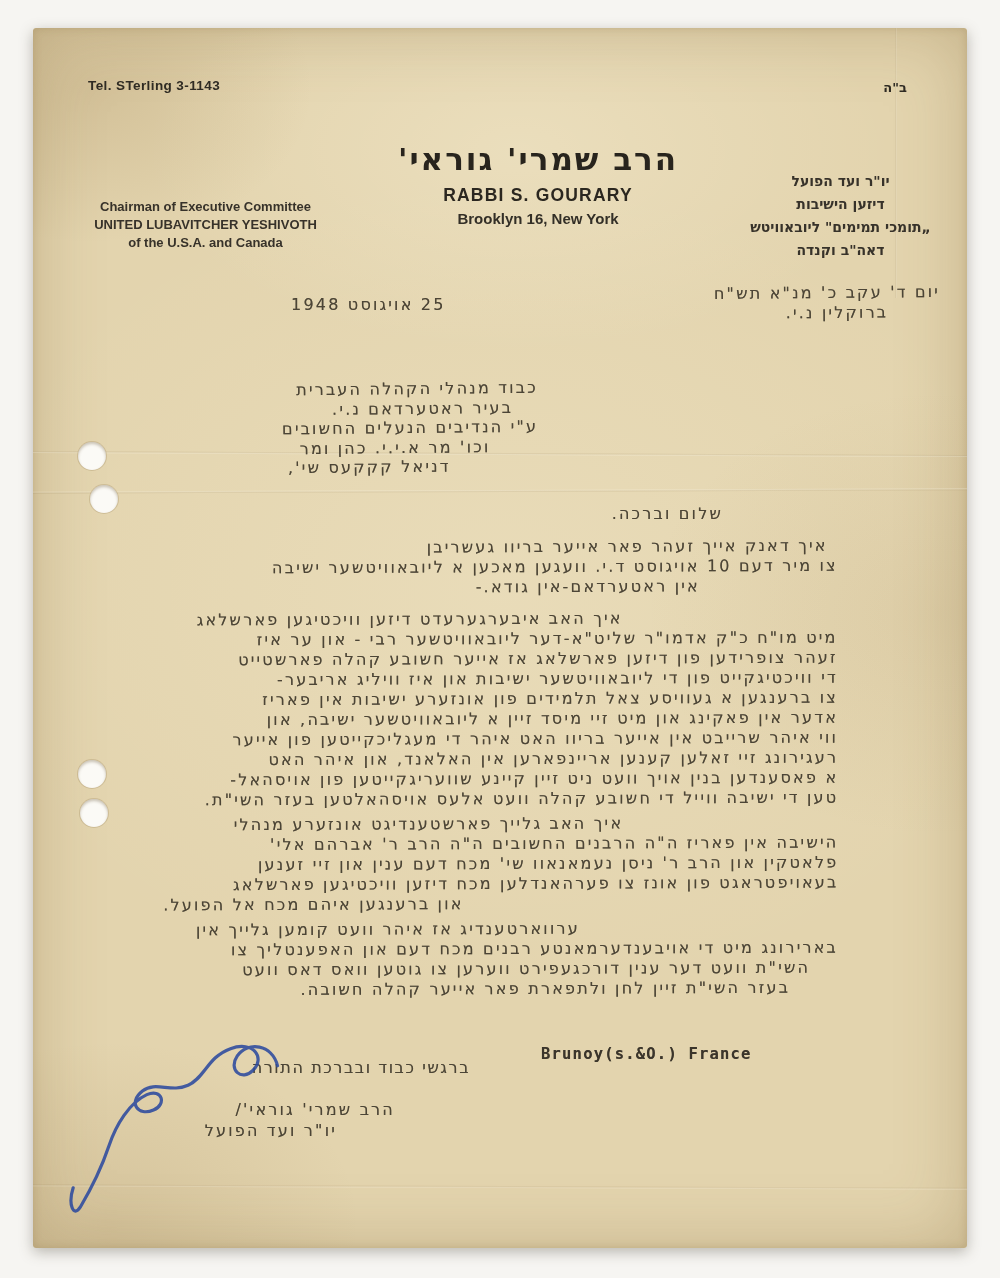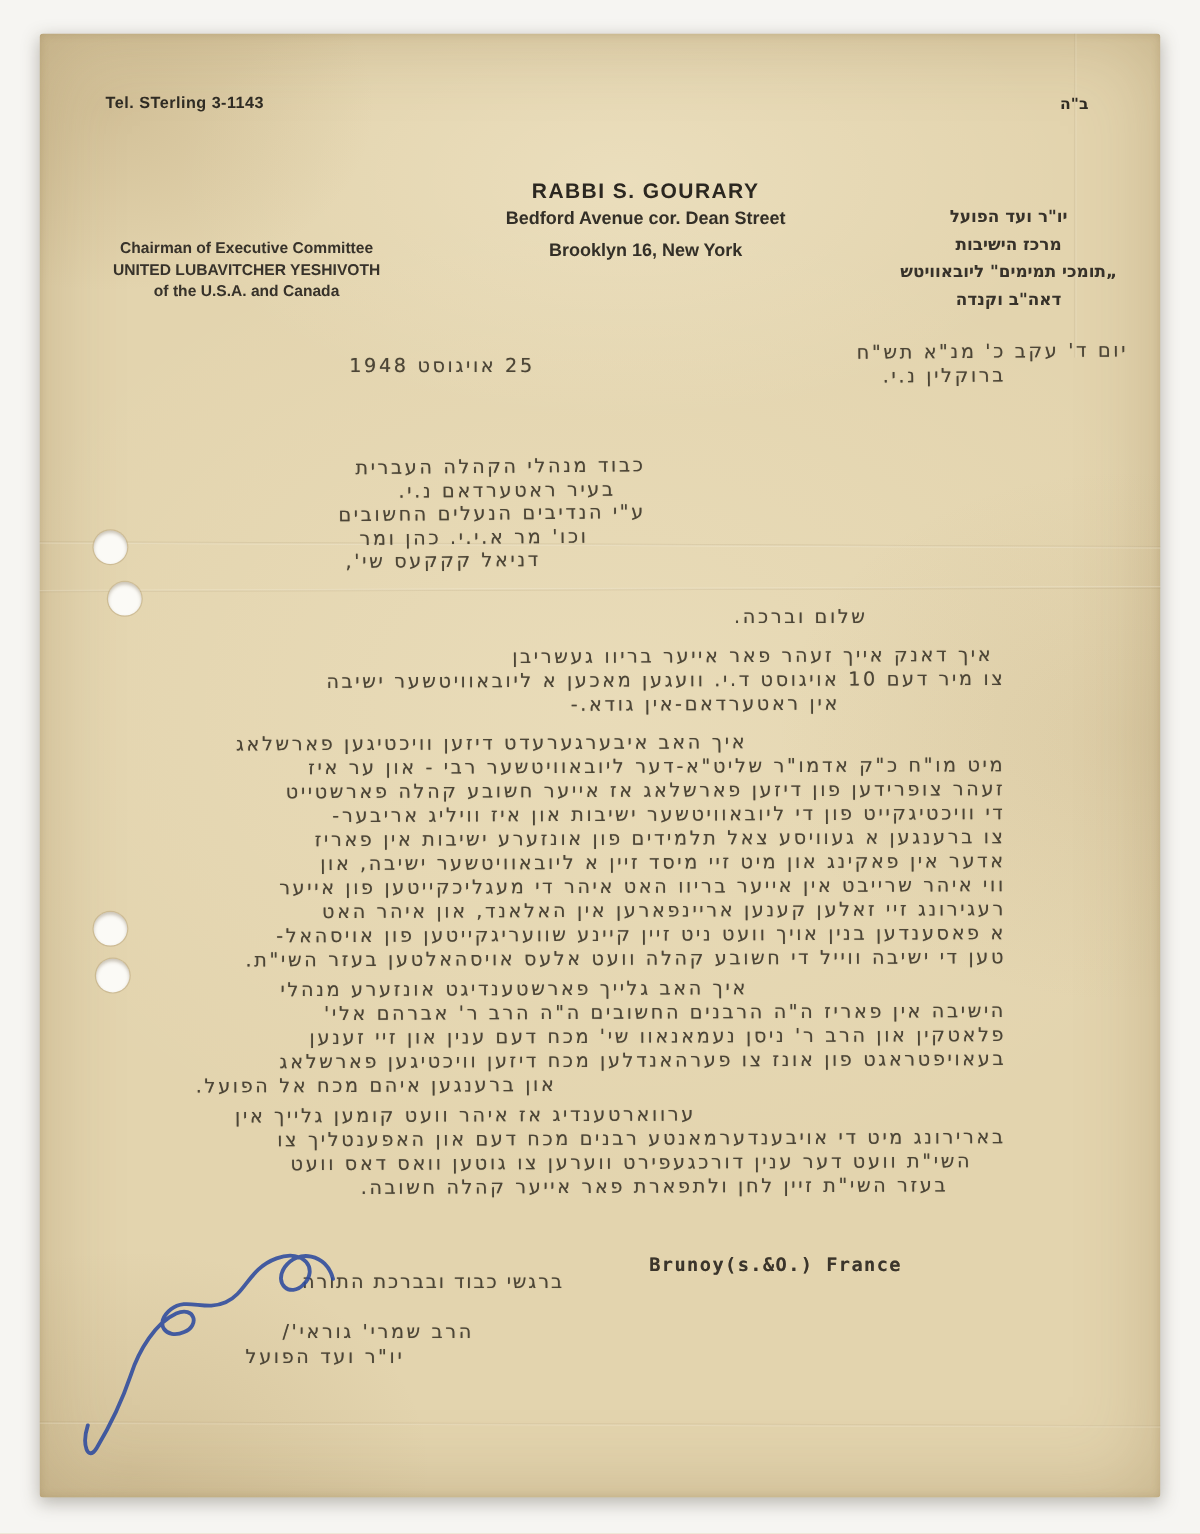--- a/index.html
+++ b/index.html
@@ -53,21 +53,21 @@
        font-size:17.5px;letter-spacing:1.2px;color:#2b2720;}
   .lh-addr{font-family:"Liberation Sans",sans-serif;font-weight:bold;font-size:15px;
        line-height:26px;color:#332f27;}
   .lh-right{position:absolute;left:700px;top:142px;width:215px;text-align:center;
        direction:rtl;font-size:14px;line-height:23px;font-weight:bold;color:#37322a;}
   
   .typed{font-family:"DejaVu Sans",sans-serif;font-size:16px;color:#4c4536;
        letter-spacing:2.2px;text-shadow:0 0 .6px rgba(76,69,54,.55);}
   .rtl{direction:rtl;text-align:right;}
   .date-heb{position:absolute;right:27px;top:255px;line-height:20px;transform:rotate(-.5deg);}
-  .date-heb .place{margin-right:102px;}
+  .date-heb .place{margin-right:52px;}
   .date-civil{position:absolute;left:258px;top:267px;direction:rtl;}
   .addressee{position:absolute;right:429px;top:351px;line-height:19.5px;transform:rotate(-.6deg);}
   .salutation{position:absolute;right:244px;top:476px;}
   .para{position:absolute;right:129px;line-height:20px;transform:rotate(-.25deg);}
   .para.p1{top:509px;}
   .para.p2{top:581px;}
   .para.p3{top:786px;}
   .para.p4{top:891px;}
   .closing-line{position:absolute;right:437px;top:976px;letter-spacing:1.2px;}
   .signoff-regards{position:absolute;right:497px;top:1030px;letter-spacing:1.6px;}
@@ -97,28 +97,28 @@
     <div class="tel print">Tel. STerling 3-1143</div>
     <div class="bsd print">ב"ה</div>
 
     <div class="lh-left">
         <div class="lh-left-line">Chairman of Executive Committee</div>
         <div class="lh-left-line">UNITED LUBAVITCHER YESHIVOTH</div>
         <div class="lh-left-line">of the U.S.A. and Canada</div>
       </div>
 
     <div class="lh-center">
+      <div class="lh-heb">הרב שמרי' גוראי'</div>
       <div class="lh-name">RABBI S. GOURARY</div>
-      <div class="lh-addr">Bedford Avenue cor. Dean Street</div>
       <div class="lh-addr">Brooklyn 16, New York</div>
     </div>
 
     <div class="lh-right">
         <div class="lh-right-line">יו"ר ועד הפועל</div>
-        <div class="lh-right-line">מרכז הישיבות</div>
+        <div class="lh-right-line">דיזען הישיבות</div>
         <div class="lh-right-line">„תומכי תמימים" ליובאוויטש</div>
         <div class="lh-right-line">דאה"ב וקנדה</div>
       </div>
 
     <div class="date-heb typed rtl">
       <div>יום ד' עקב כ' מנ"א תש"ח</div>
       <div class="place">ברוקלין נ.י.</div>
     </div>
     <div class="date-civil typed">25 אויגוסט 1948</div>
 

